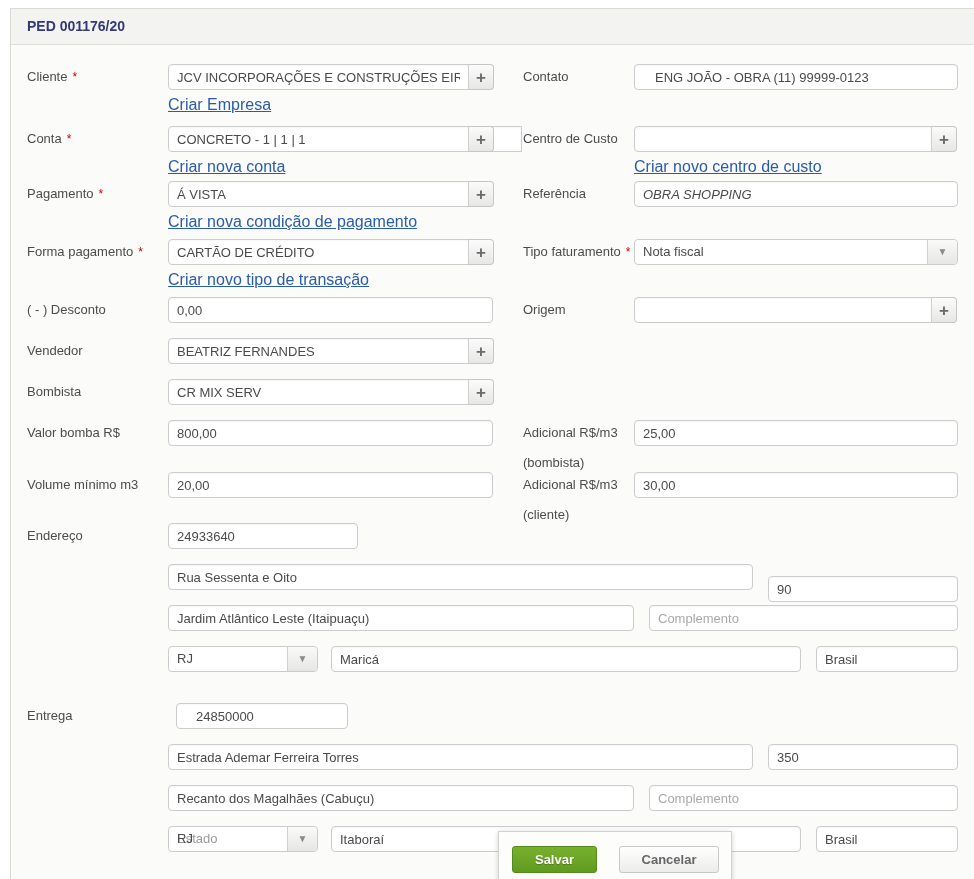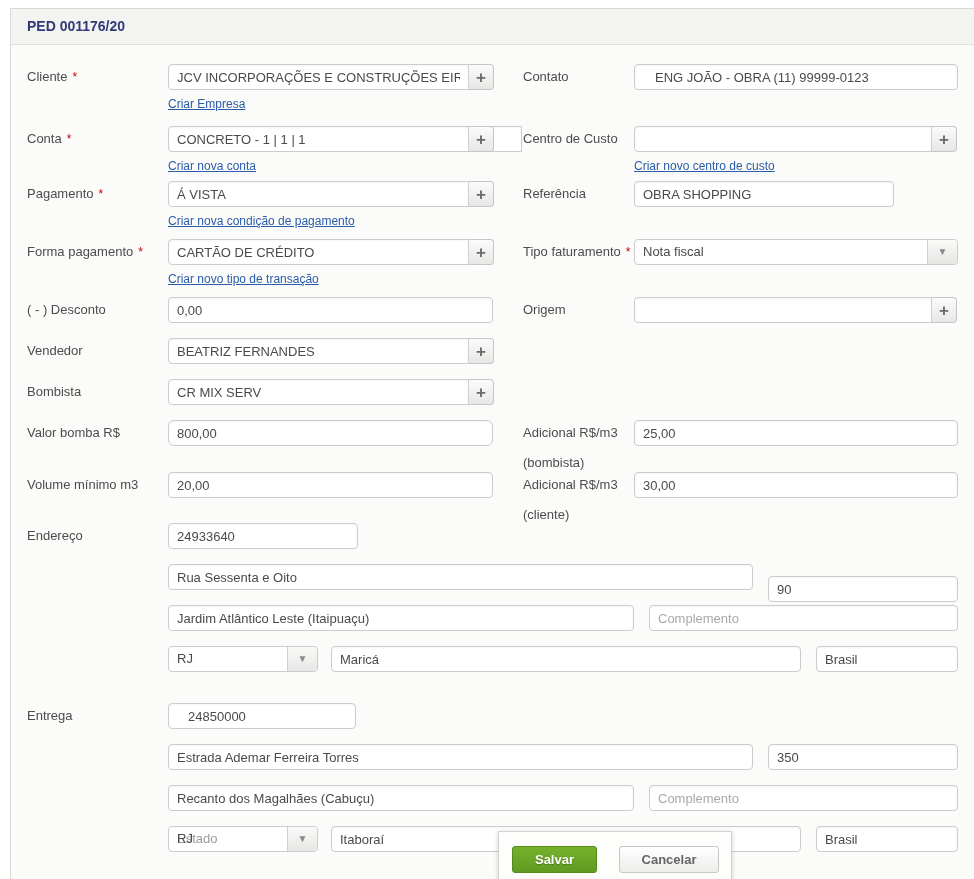--- a/index.html
+++ b/index.html
@@ -22,21 +22,21 @@
          background:linear-gradient(#fbfbfb,#e7e7e5);color:#6b6b6b;font-size:17px;font-weight:bold;
          text-align:center;line-height:23px;cursor:pointer;padding:0;}
   .selbox{position:absolute;height:26px;box-sizing:border-box;border:1px solid #cccccc;border-radius:4px;
           background:#ffffff;font-size:13px;color:#4a4a4a;}
   .selval{position:absolute;left:8px;top:0;line-height:24px;white-space:nowrap;}
   .selghost{position:absolute;left:8px;top:0;line-height:24px;color:#9b9b9b;white-space:nowrap;}
   .selbtn{position:absolute;right:0px;top:0px;bottom:0px;width:30px;border:none;
           border-left:1px solid #cfcfcf;border-radius:0 4px 4px 0;
           background:linear-gradient(#fafaf9,#e6e6e4);cursor:pointer;padding:0;}
   .chev{color:#8a8a8a;font-size:10px;line-height:24px;}
-  .lnk{position:absolute;font-size:12px;color:#2a5caa;text-decoration:underline;cursor:pointer;line-height:13px;white-space:nowrap;}
+  .lnk{position:absolute;font-size:16px;color:#2a5caa;text-decoration:underline;cursor:pointer;line-height:13px;white-space:nowrap;}
   .popup{position:absolute;left:487px;top:822px;width:234px;height:62px;background:#fdfdfc;
          border:1px solid #d2d2d0;box-shadow:0 1px 5px rgba(0,0,0,.18);box-sizing:border-box;}
   .btn-save{position:absolute;left:13px;top:14px;width:85px;height:27px;border:1px solid #538a1b;border-radius:3px;
             background:linear-gradient(#76b12d,#609b21);color:#ffffff;font-weight:bold;font-size:13px;
             font-family:"Liberation Sans",sans-serif;cursor:pointer;text-shadow:0 1px 1px rgba(0,0,0,.25);}
   .btn-cancel{position:absolute;left:120px;top:14px;width:100px;height:27px;border:1px solid #c8c8c6;border-radius:3px;
             background:linear-gradient(#ffffff,#ececea);color:#666666;font-weight:bold;font-size:13px;
             font-family:"Liberation Sans",sans-serif;cursor:pointer;}
 </style>
 </head>
@@ -66,21 +66,21 @@
     <input class="inp cut-r" style="left: 623px; top: 117px; width: 298px;">
     <button class="addon" style="left:921px;top:117px"><span>+</span></button>
     <a class="lnk" style="left:623px;top:151px">Criar novo centro de custo</a>
 
     <span class="lbl" style="left:16px;top:172px"><span>Pagamento</span><span class="req">*</span></span>
     <input class="inp cut-r" style="left: 157px; top: 172px; width: 301px;" value="Á VISTA">
     <button class="addon" style="left:458px;top:172px"><span>+</span></button>
     <a class="lnk" style="left:157px;top:206px">Criar nova condição de pagamento</a>
 
     <span class="lbl" style="left:512px;top:172px">Referência</span>
-    <input class="inp" style="left: 623px; top: 172px; width: 260px;" value="OBRA SHOPPING">
+    <input class="inp" style="left: 623px; top: 172px; width: 324px; font-style: italic;" value="OBRA SHOPPING">
 
     <span class="lbl" style="left:16px;top:230px"><span>Forma pagamento</span><span class="req">*</span></span>
     <input class="inp cut-r" style="left: 157px; top: 230px; width: 301px;" value="CARTÃO DE CRÉDITO">
     <button class="addon" style="left:458px;top:230px"><span>+</span></button>
     <a class="lnk" style="left:157px;top:264px">Criar novo tipo de transação</a>
 
     <span class="lbl" style="left:512px;top:230px"><span>Tipo faturamento</span><span class="req">*</span></span>
     <div class="selbox" style="left:623px;top:230px;width:324px">
       <span class="selval">Nota fiscal</span>
       <button class="selbtn"><span class="chev">▼</span></button>
@@ -95,21 +95,21 @@
 
     <span class="lbl" style="left:16px;top:329px">Vendedor</span>
     <input class="inp cut-r" style="left: 157px; top: 329px; width: 301px;" value="BEATRIZ FERNANDES">
     <button class="addon" style="left:458px;top:329px"><span>+</span></button>
 
     <span class="lbl" style="left:16px;top:370px">Bombista</span>
     <input class="inp cut-r" style="left: 157px; top: 370px; width: 301px;" value="CR MIX SERV">
     <button class="addon" style="left:458px;top:370px"><span>+</span></button>
 
     <span class="lbl" style="left:16px;top:411px">Valor bomba R$</span>
-    <input class="inp" style="left: 157px; top: 411px; width: 325px; border-radius: 6px;" value="800,00">
+    <input class="inp" style="left: 157px; top: 411px; width: 325px;" value="800,00">
 
     <span class="lbl" style="left:512px;top:411px">Adicional R$/m3</span>
     <span class="lbl" style="left:512px;top:441px">(bombista)</span>
     <input class="inp" style="left: 623px; top: 411px; width: 324px;" value="25,00">
 
     <span class="lbl" style="left:16px;top:463px">Volume mínimo m3</span>
     <input class="inp" style="left: 157px; top: 463px; width: 325px;" value="20,00">
 
     <span class="lbl" style="left:512px;top:463px">Adicional R$/m3</span>
     <span class="lbl" style="left:512px;top:493px">(cliente)</span>
@@ -125,21 +125,21 @@
     <input class="inp" style="left: 638px; top: 596px; width: 309px;" placeholder="Complemento">
 
     <div class="selbox" style="left:157px;top:637px;width:150px">
       <span class="selval">RJ</span>
       <button class="selbtn"><span class="chev">▼</span></button>
     </div>
     <input class="inp" style="left: 320px; top: 637px; width: 470px;" value="Maricá">
     <input class="inp" style="left: 805px; top: 637px; width: 142px;" value="Brasil">
 
     <span class="lbl" style="left:16px;top:694px">Entrega</span>
-    <input class="inp" style="left: 157px; top: 694px; width: 188px; padding-left: 19px;" value="24850000">
+    <input class="inp" style="left: 165px; top: 694px; width: 172px; padding-left: 19px;" value="24850000">
 
     <input class="inp" style="left: 157px; top: 735px; width: 585px;" value="Estrada Ademar Ferreira Torres">
     <input class="inp" style="left: 757px; top: 735px; width: 190px;" value="350">
 
     <input class="inp" style="left: 157px; top: 776px; width: 466px;" value="Recanto dos Magalhães (Cabuçu)">
     <input class="inp" style="left: 638px; top: 776px; width: 309px;" placeholder="Complemento">
 
     <div class="selbox" style="left:157px;top:817px;width:150px">
       <span class="selghost">Estado</span>
       <span class="selval">RJ</span>

